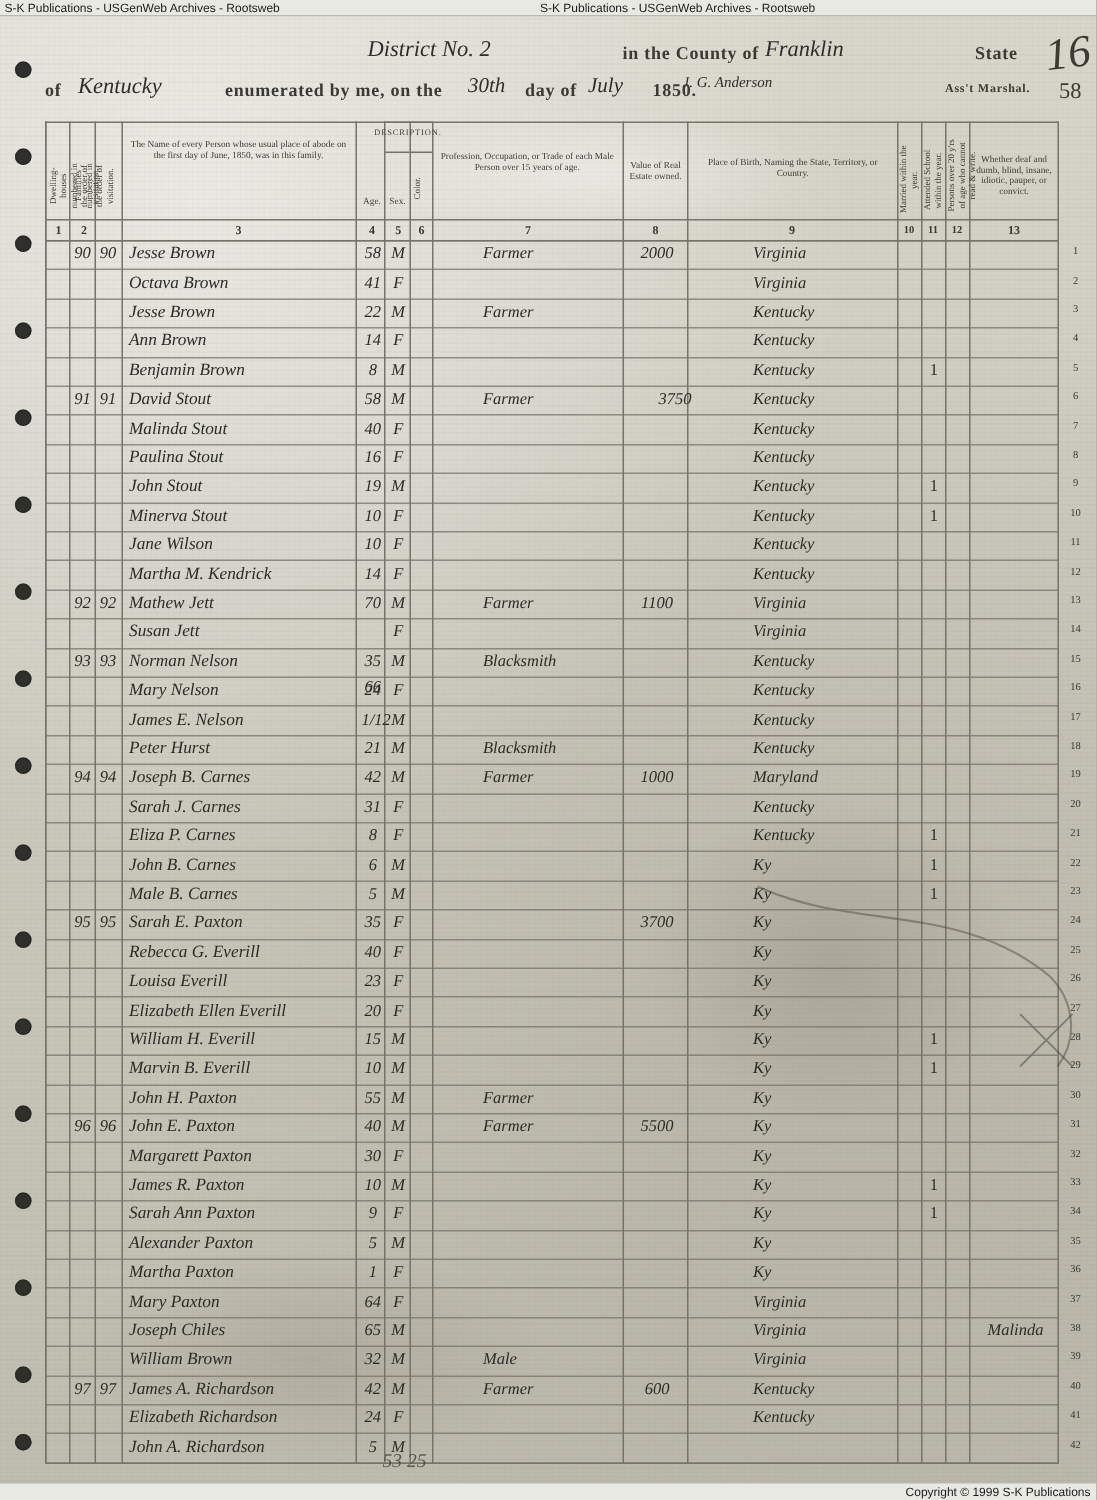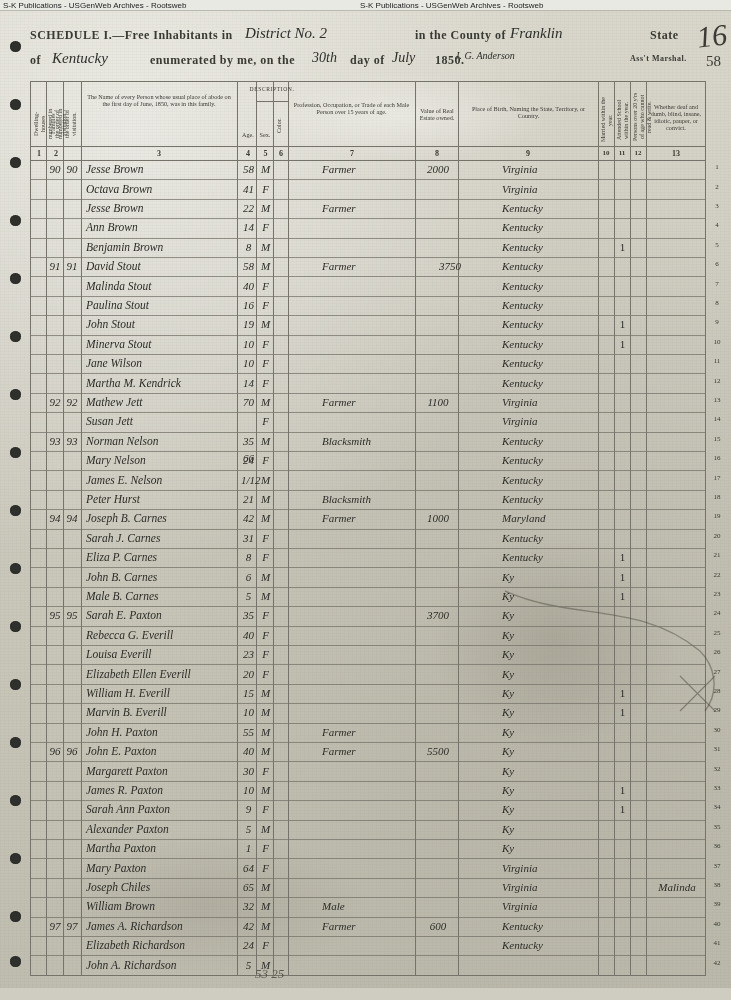--- a/index.html
+++ b/index.html
@@ -135,21 +135,20 @@
       <div class="hole" style="top:812px"></div>
       <div class="hole" style="top:870px"></div>
       <div class="hole" style="top:915px"></div>
     </div>
 
     <div class="pageno">16</div>
     <div class="pageno2">58</div>
 
     <div class="hdr">
       <div class="h-line1">
-        <span class="prn" style="position:absolute;left:0;top:3px;">SCHEDULE I.—Free Inhabitants in</span>
         <span class="hw" style="position:absolute;left:215px;top:0px;font-size:15px;">District No. 2</span>
         <span class="prn" style="position:absolute;left:385px;top:3px;">in the County of</span>
         <span class="hw" style="position:absolute;left:480px;top:0px;font-size:15px;">Franklin</span>
         <span class="prn" style="position:absolute;left:620px;top:3px;">State</span>
       </div>
       <div class="h-line2">
         <span class="prn" style="position:absolute;left:0;top:4px;">of</span>
         <span class="hw" style="position:absolute;left:22px;top:1px;font-size:15px;">Kentucky</span>
         <span class="prn" style="position:absolute;left:120px;top:4px;">enumerated by me, on the</span>
         <span class="hw" style="position:absolute;left:282px;top:1px;font-size:14px;">30th</span>
@@ -519,13 +518,16 @@
       <div class="rowno" style="left: 710px; top: 811.8px;">35</div>
       <div class="rowno" style="left: 710px; top: 831.2px;">36</div>
       <div class="rowno" style="left: 710px; top: 850.6px;">37</div>
       <div class="rowno" style="left: 710px; top: 870px;">38</div>
       <div class="rowno" style="left: 710px; top: 889.4px;">39</div>
       <div class="rowno" style="left: 710px; top: 908.8px;">40</div>
       <div class="rowno" style="left: 710px; top: 928.2px;">41</div>
       <div class="rowno" style="left: 710px; top: 947.6px;">42</div>
     </div>
 
+  <div class="botbar">
+    <span>Copyright © 1999 S-K Publications</span>
+  </div>
 </div>
 
 </body></html>

